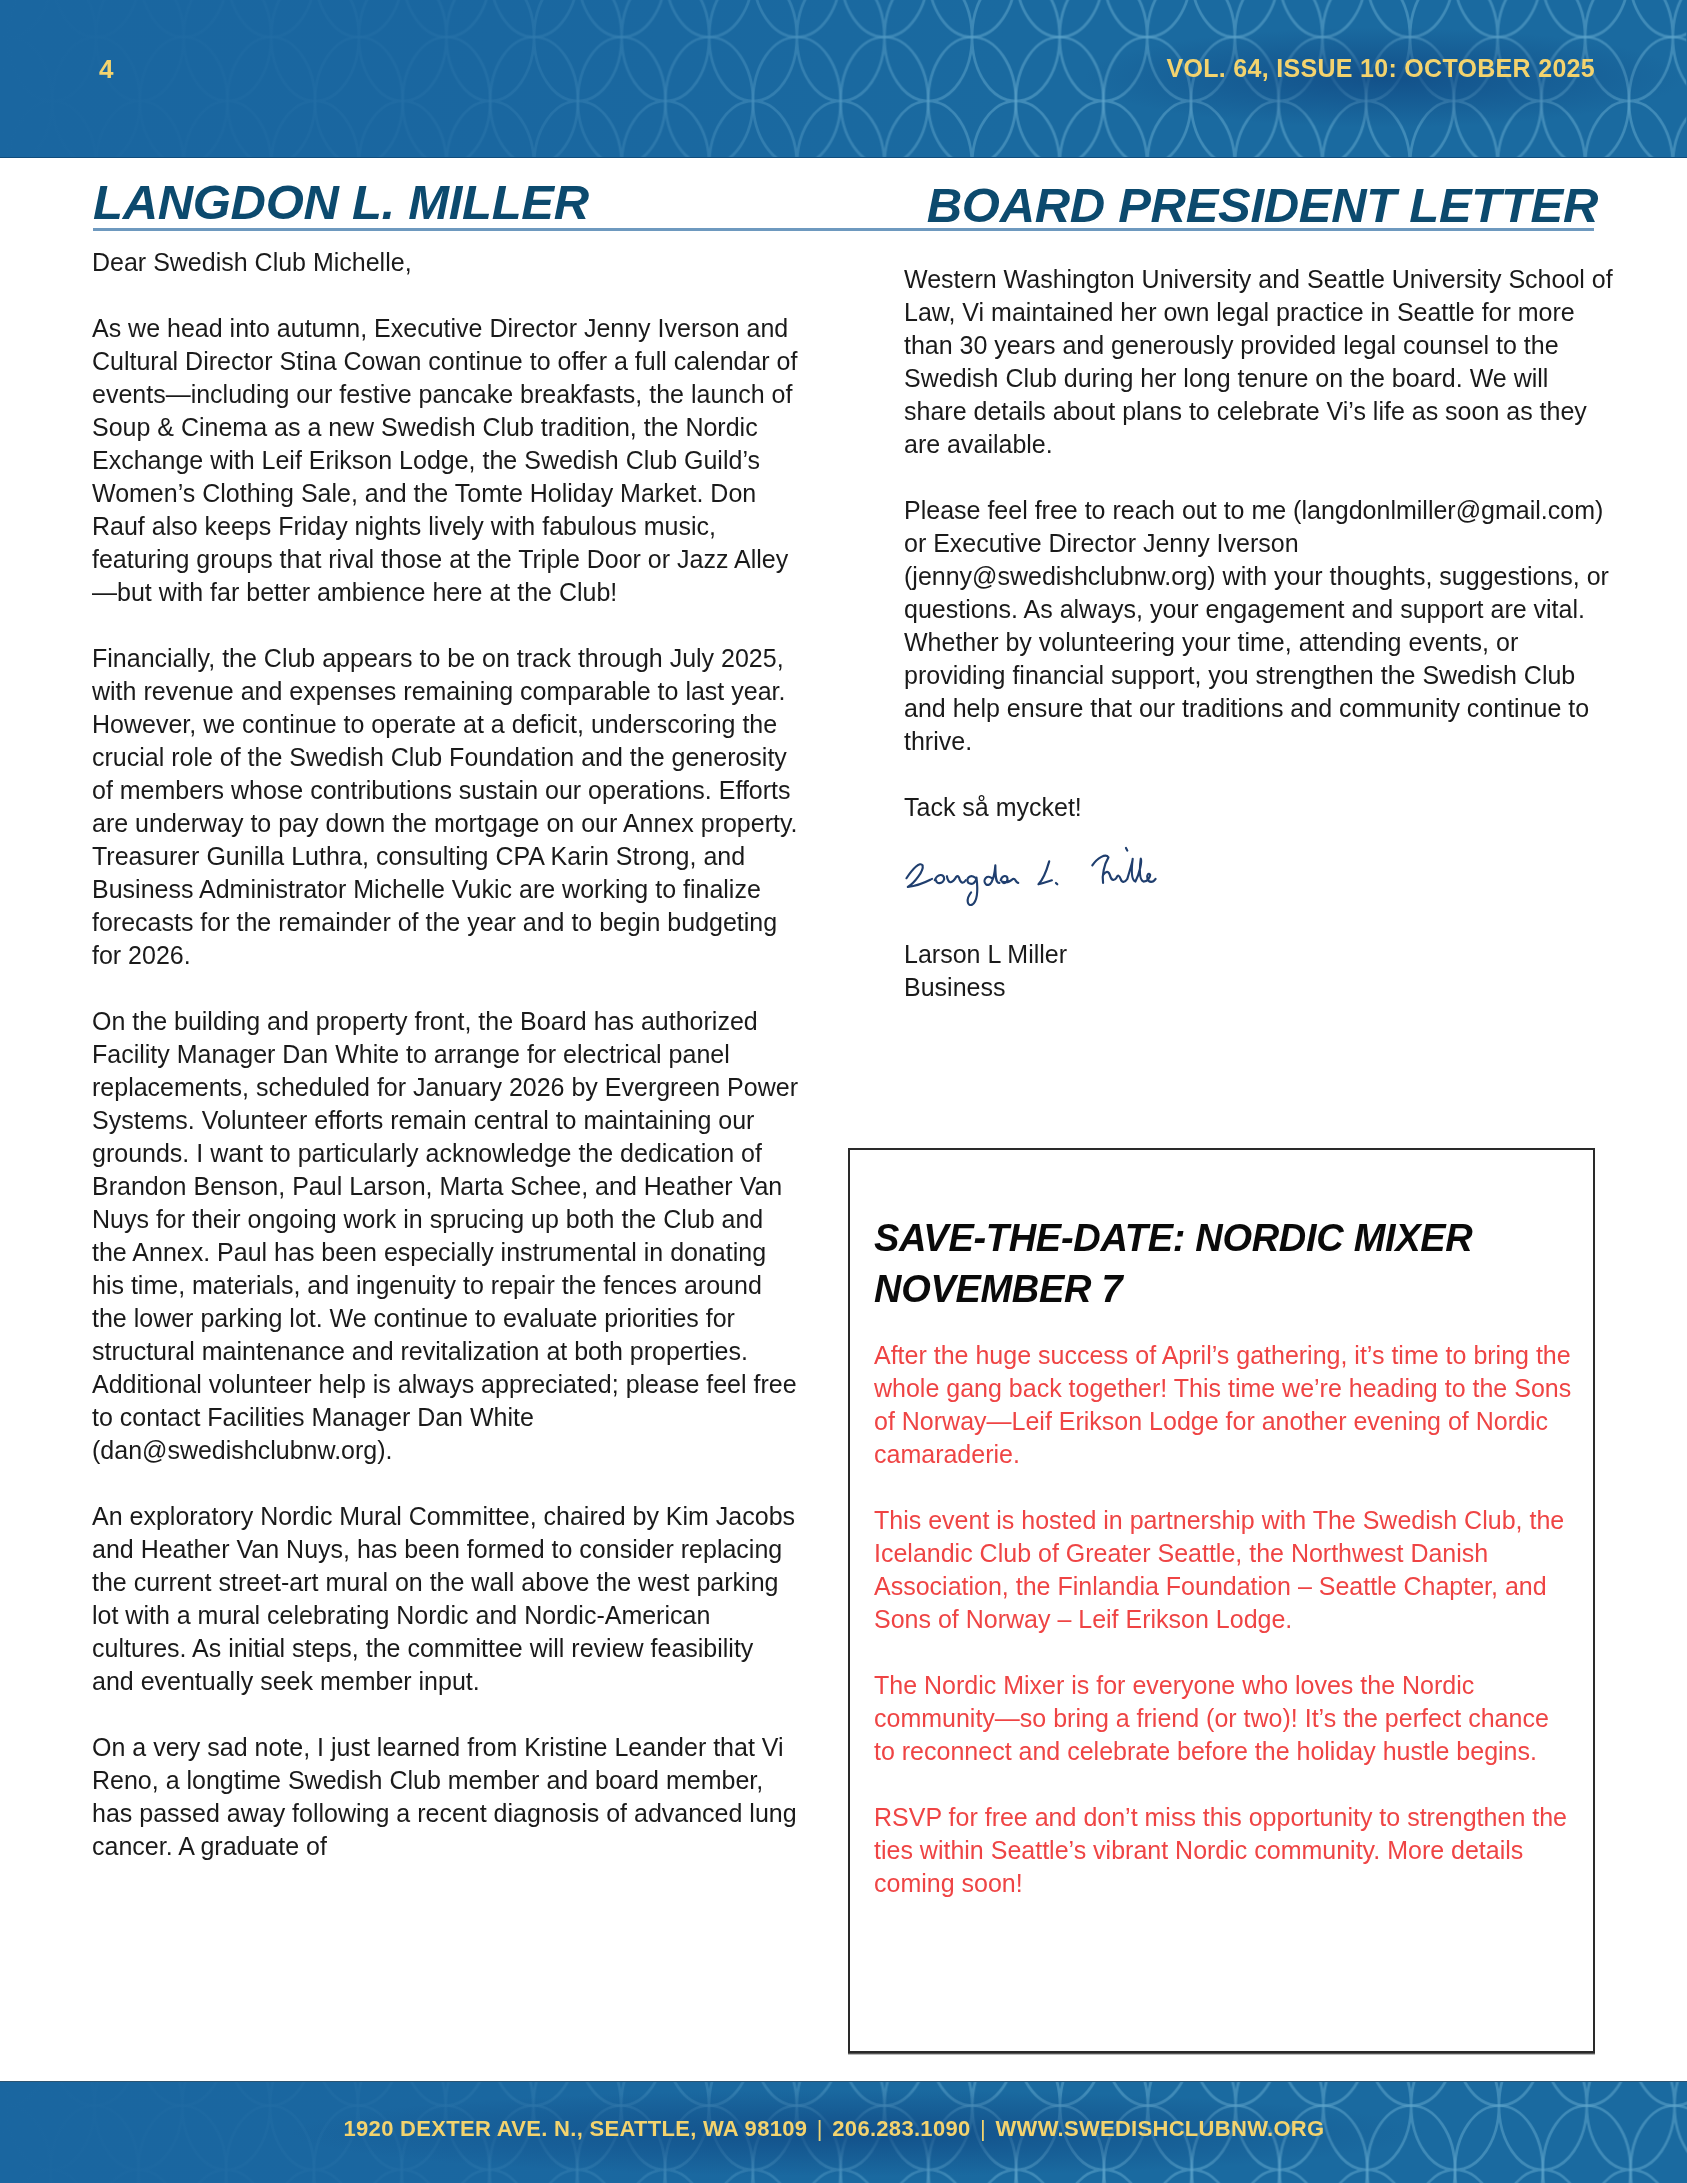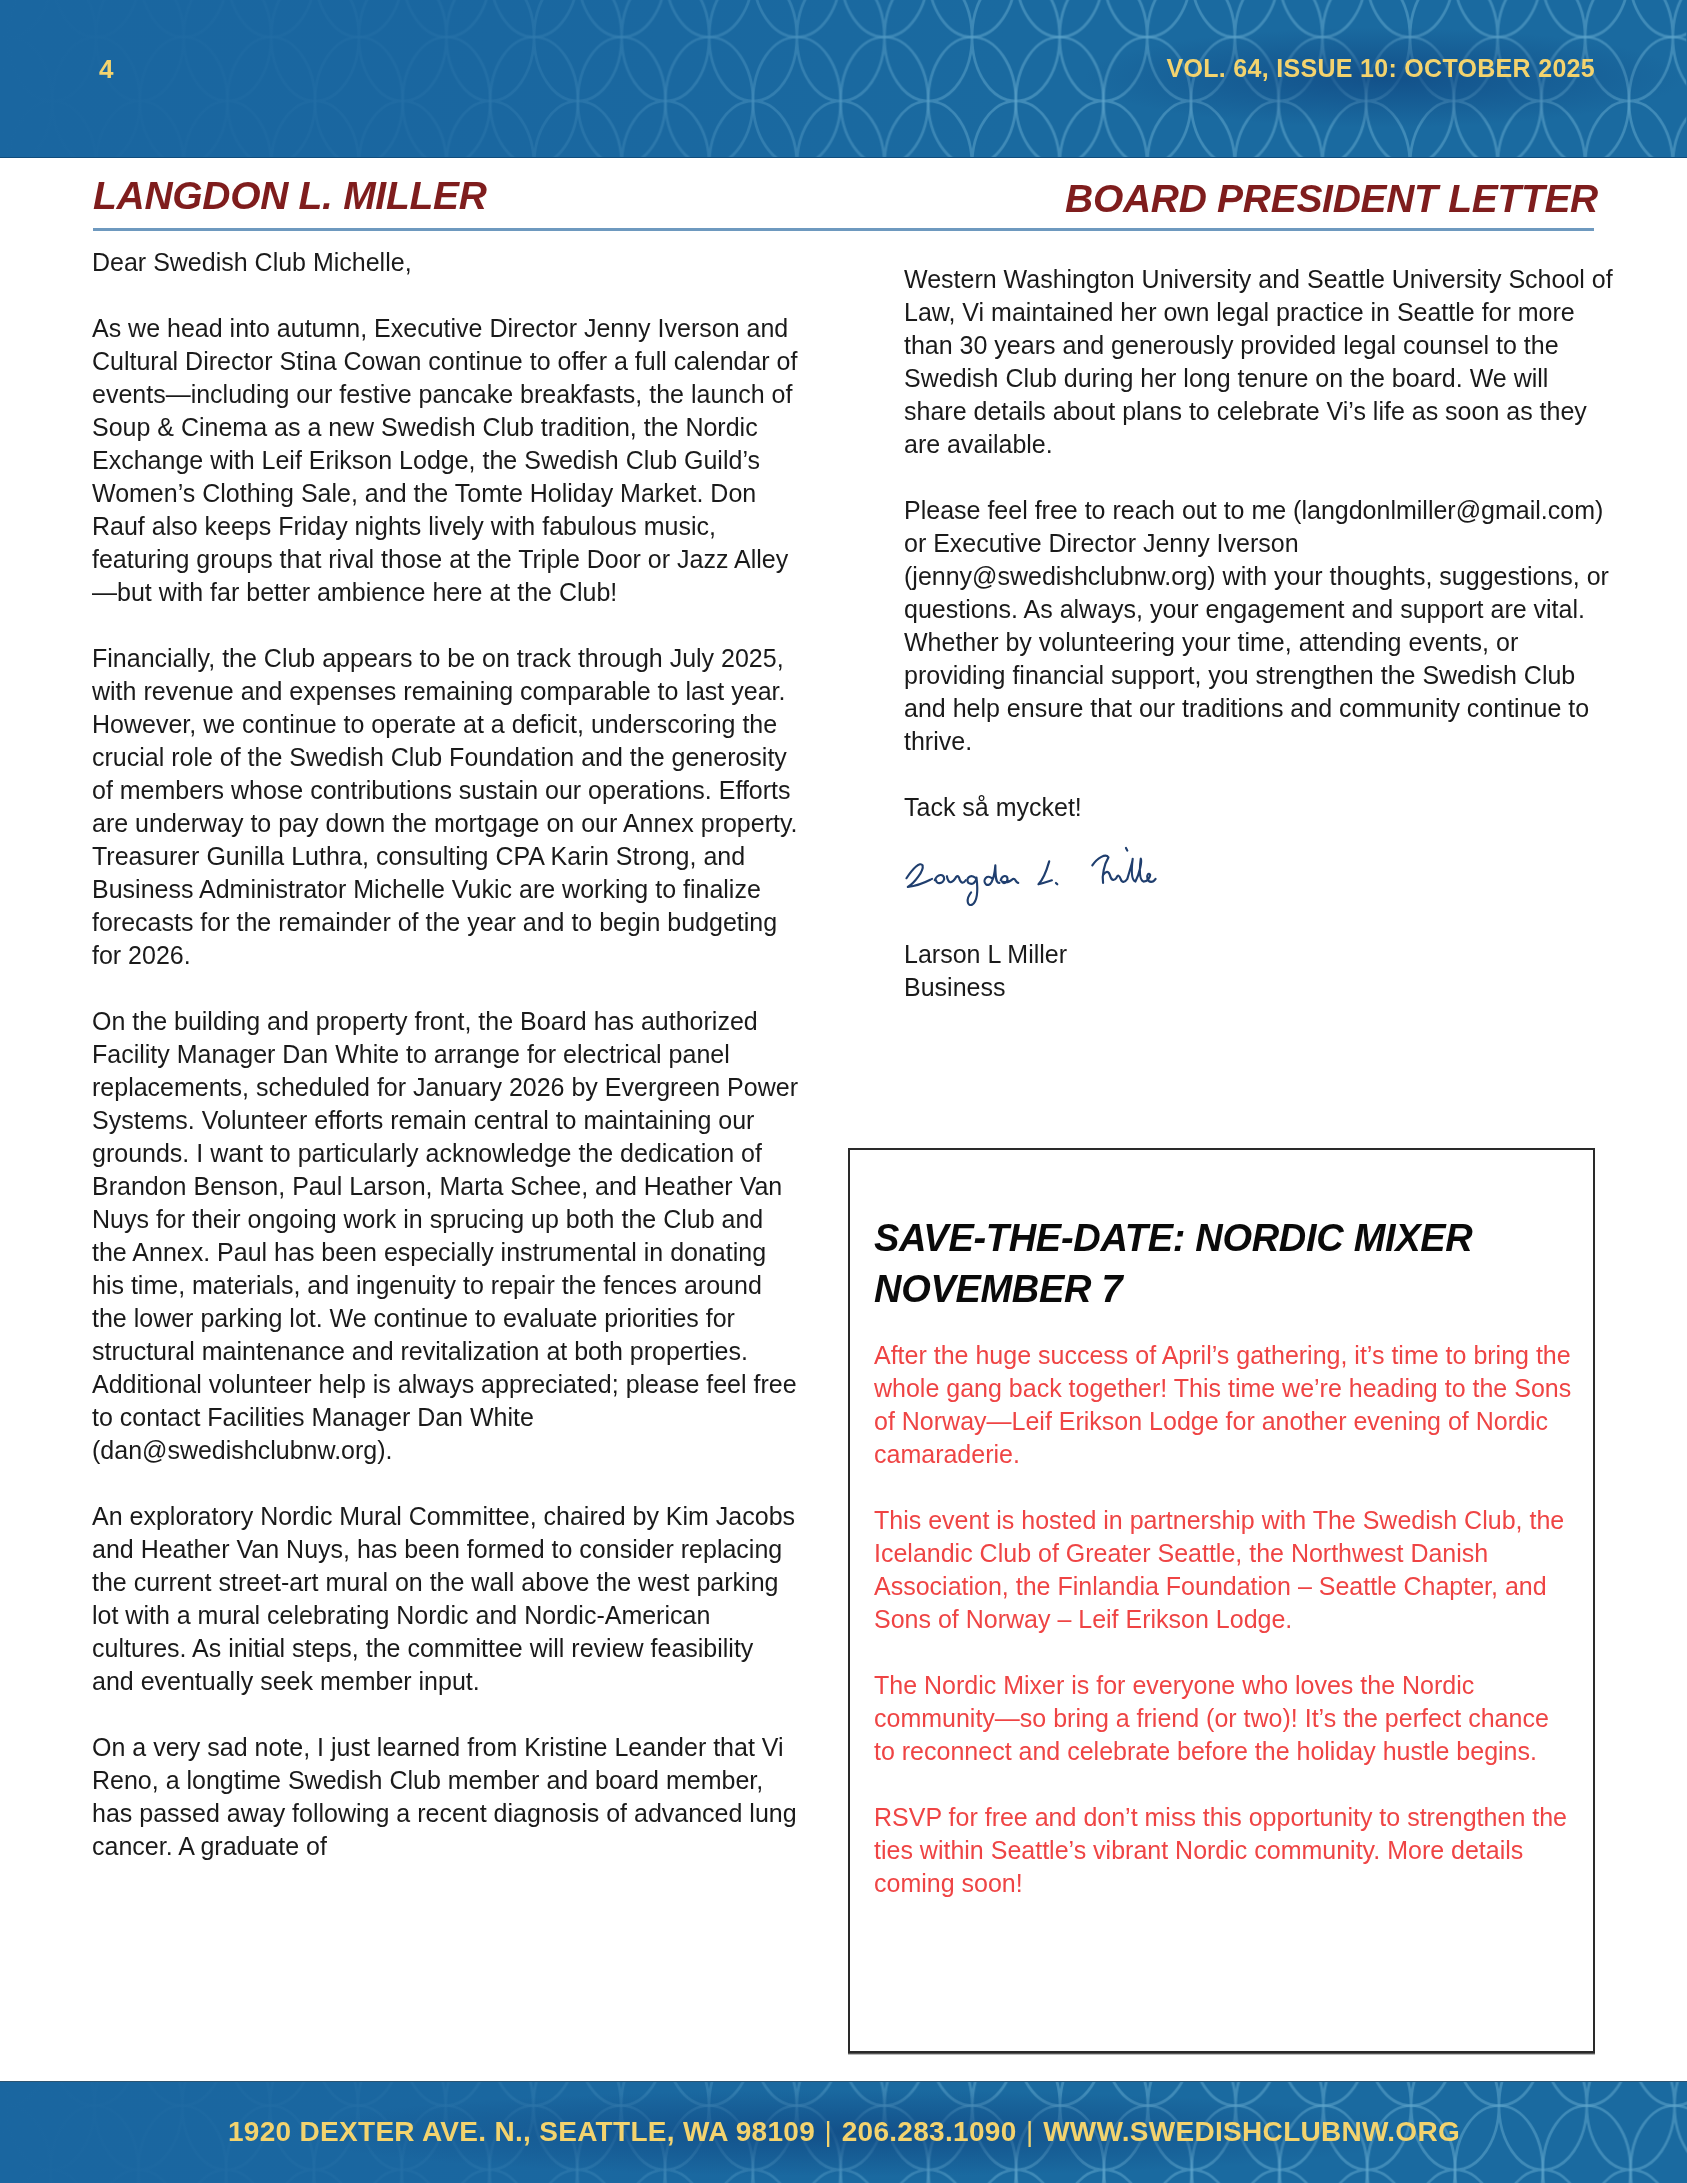--- a/index.html
+++ b/index.html
@@ -26,28 +26,28 @@
   .footer-band { top: 2081px; height: 102px; border-top: 1.4px solid #2c5472; }
   .page-num {
     position: absolute; left: 99px; top: 54px;
     color: #f3d36e; font-weight: bold; font-size: 26px;
   }
   .issue {
     position: absolute; right: 93px; top: 54px;
     color: #f3d36e; font-weight: bold; font-size: 25px; letter-spacing: 0.3px;
   }
   .footer-text {
-    position: absolute; left: 10px; width: 1668px; top: 34px; text-align: center;
-    color: #f3d36e; font-weight: bold; font-size: 28px; letter-spacing: 0.3px;
+    position: absolute; left: 0; width: 1668px; top: 34px; text-align: center;
+    color: #f3d36e; font-weight: bold; font-size: 22px; letter-spacing: 0.3px;
   }
   .footer-text .sep { margin: 0 9.5px; font-weight: normal; }
 
   .title-left, .title-right {
     position: absolute; top: 174px;
-    font-weight: bold; font-style: italic; font-size: 39px; color: #7f1d1d;
+    font-weight: bold; font-style: italic; font-size: 49px; color: #0c4a6e;
     letter-spacing: -0.3px;
   }
   .title-left { left: 93px; }
   .title-right { right: 90px; top: 177px; }
   .rule {
     position: absolute; left: 93px; top: 228px; width: 1501px; height: 2.7px;
     background: #6e99bf;
   }
 
   .col {

